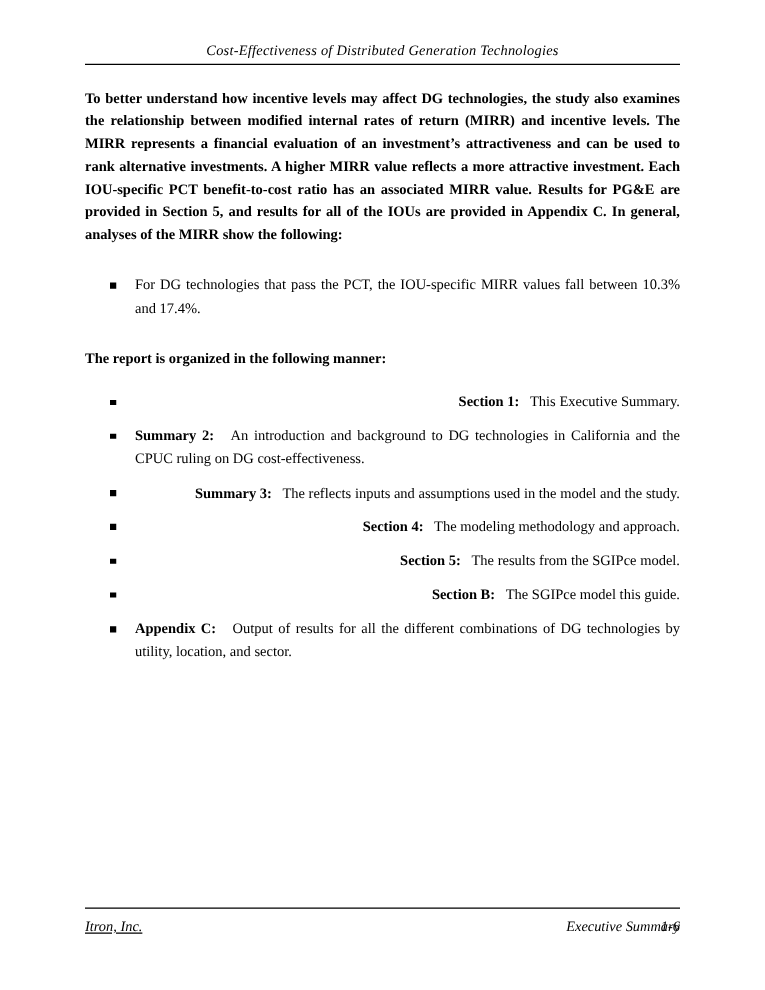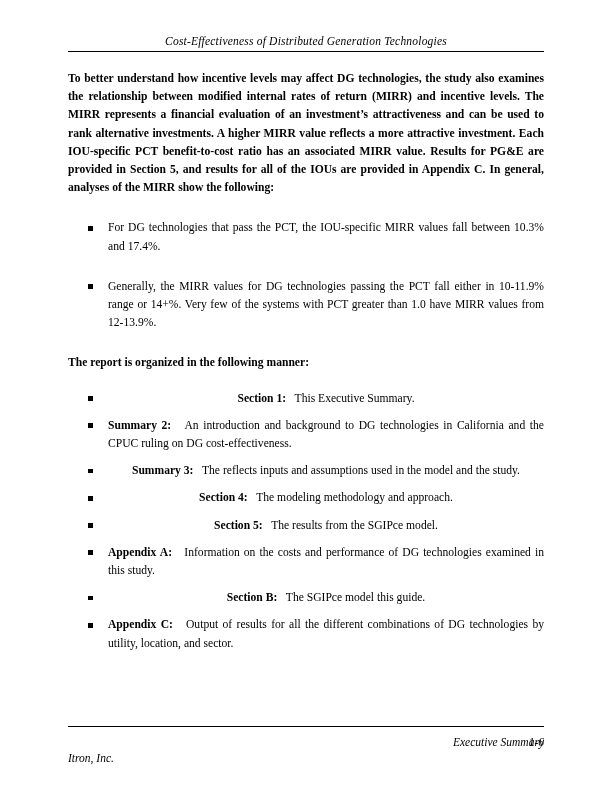--- a/index.html
+++ b/index.html
@@ -70,28 +70,28 @@
     margin: 0;
     padding: 0;
   }
   ul.bullets > li {
     position: relative;
     padding-left: 40px;
     font-size: 11.6px;
     line-height: 18.2px;
     text-align: justify;
     text-justify: inter-word;
-    margin-bottom: 22px;
+    margin-bottom: 11px;
   }
   ul.bullets > li:last-child {
     margin-bottom: 0;
   }
   ul.bullets.tight > li {
     margin-bottom: 9px;
-    text-align: center;
+    text-align: right;
   }
   ul.bullets.tight > li.justify {
     text-align: justify;
   }
   .sqbullet {
     position: absolute;
     left: 20px;
     top: 6.5px;
     width: 4.6px;
     height: 4.6px;
@@ -116,21 +116,22 @@
     position: relative;
     margin-top: 7px;
     height: 16px;
     font-style: italic;
     font-size: 11.5px;
     line-height: 16px;
   }
   .footer-left {
     position: absolute;
     left: 0;
-    top: 16px;
+    top: 0;
+    text-decoration: underline;
   }
   .footer-center {
     position: absolute;
     left: 0;
     right: 0;
     top: 0;
     text-align: right;
   }
   .footer-right {
     position: absolute;
@@ -152,24 +153,20 @@
 
     <p class="body-para lead">To better understand how incentive levels may affect DG technologies, the study also examines the relationship between modified internal rates of return (MIRR) and incentive levels.  The MIRR represents a financial evaluation of an investment’s attractiveness and can be used to rank alternative investments.  A higher MIRR value reflects a more attractive investment.  Each IOU-specific PCT benefit-to-cost ratio has an associated MIRR value.  Results for PG&amp;E are provided in Section 5, and results for all of the IOUs are provided in Appendix C.  In general, analyses of the MIRR show the following:</p>
 
     <div class="spacer-lg"></div>
 
     <ul class="bullets">
       <li>
         <span class="sqbullet"></span>
         <span>For DG technologies that pass the PCT, the IOU-specific MIRR values fall between 10.3% and 17.4%.</span>
       </li>
-      <li>
-        <span class="sqbullet"></span>
-        <span>Generally, the MIRR values for DG technologies passing the PCT fall either in 10-11.9% range or 14+%.  Very few of the systems with PCT greater than 1.0 have MIRR values from 12-13.9%.</span>
-      </li>
     </ul>
 
     <div class="spacer-lg"></div>
 
     <p class="body-para">The report is organized in the following manner:</p>
 
     <div class="spacer-md"></div>
 
     <ul class="bullets tight">
       <li>
@@ -189,25 +186,20 @@
       </li>
       <li>
         <span class="sqbullet"></span>
         <span class="run-in">Section 4:</span>
         <span>&nbsp; </span><span>The modeling methodology and approach.</span>
       </li>
       <li>
         <span class="sqbullet"></span>
         <span class="run-in">Section 5:</span>
         <span>&nbsp; </span><span>The results from the SGIPce model.</span>
-      </li>
-      <li class="justify">
-        <span class="sqbullet"></span>
-        <span class="run-in">Appendix A:</span>
-        <span>&nbsp; </span><span>Information on the costs and performance of DG technologies examined in this study.</span>
       </li>
       <li>
         <span class="sqbullet"></span>
         <span class="run-in">Section B:</span>
         <span>&nbsp; </span><span>The SGIPce model this guide.</span>
       </li>
       <li class="justify">
         <span class="sqbullet"></span>
         <span class="run-in">Appendix C:</span>
         <span>&nbsp; </span><span>Output of results for all the different combinations of DG technologies by utility, location, and sector.</span>

